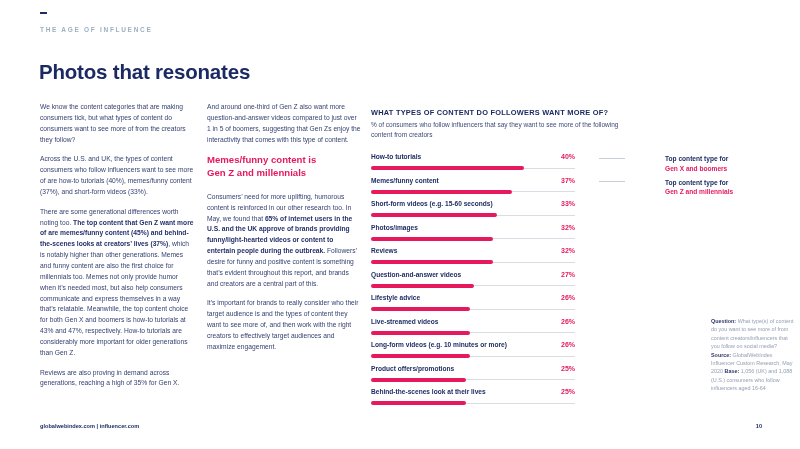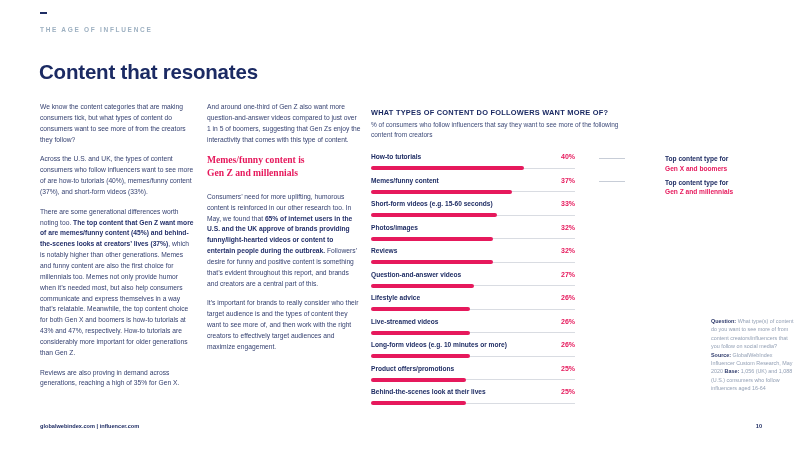--- a/index.html
+++ b/index.html
@@ -14,21 +14,21 @@
   }
   .title {
     position:absolute; left:39px; top:60px; font-size:20.5px; font-weight:700;
     color:#1b2a63; letter-spacing:-0.2px; margin:0;
   }
   .col { position:absolute; top:102px; width:154px; font-size:6.7px; line-height:1.62; color:#333f6f; }
   .col1 { left:40px; }
   .col2 { left:207px; }
   .col p { margin:0 0 9px 0; }
   .seg-b { font-weight:700; color:#24306a; }
-  .subhead { color:#e6195c; font-weight:700; font-size:9.6px; line-height:1.33; margin:5px 0 12px 0;font-family:Liberation Serif, serif; }
+  .subhead { color:#e6195c; font-weight:700; font-size:9.6px; line-height:1.33; margin:5px 0 12px 0; }
 
   .chart-title {
     position:absolute; left:371px; top:108px; width:280px; font-size:7.4px; font-weight:700;
     color:#1b2a63; letter-spacing:0.25px;
   }
   .chart-sub { position:absolute; left:371px; top:120px; width:268px; font-size:6.5px; line-height:1.5; color:#3d4a78; }
   .chart-rows { position:absolute; left:371px; top:150px; width:204px; }
   .crow { position:relative; height:23.5px; }
   .crow-head { display:flex; justify-content:space-between; align-items:flex-start; padding-top:3px; }
   .crow-label { font-size:6.6px; font-weight:700; color:#1f2d64; }
@@ -53,21 +53,21 @@
   .footer-left { position:absolute; left:40px; top:423px; font-size:5.6px; font-weight:700; color:#1f2d64; text-decoration:none; }
   .page-num { position:absolute; right:38px; top:423px; font-size:5.6px; font-weight:700; color:#1f2d64; }
 </style>
 </head>
 <body>
 
 <div class="page">
 
   <div class="top-dash"></div>
   <div class="eyebrow">THE AGE OF INFLUENCE</div>
-  <h1 class="title">Content that resonates</h1>
+  <h1 class="title">Photos that resonates</h1>
 
   <div class="col col1">
     <div>
         <p><span>We know the content categories that are making consumers tick, but what types of content do consumers want to see more of from the creators they follow?</span></p>
         <p><span>Across the U.S. and UK, the types of content consumers who follow influencers want to see more of are how-to tutorials (40%), memes/funny content (37%), and short-form videos (33%).</span></p>
         <p><span>There are some generational differences worth noting too. </span><span class="seg-b">The top content that Gen Z want more of are memes/funny content (45%) and behind-the-scenes looks at creators’ lives (37%)</span><span>, which is notably higher than other generations. Memes and funny content are also the first choice for millennials too. Memes not only provide humor when it’s needed most, but also help consumers communicate and express themselves in a way that’s relatable. Meanwhile, the top content choice for both Gen X and boomers is how-to tutorials at 43% and 47%, respectively. How-to tutorials are considerably more important for older generations than Gen Z.</span></p>
         <p><span>Reviews are also proving in demand across generations, reaching a high of 35% for Gen X.</span></p>
       </div>
   </div>
 

